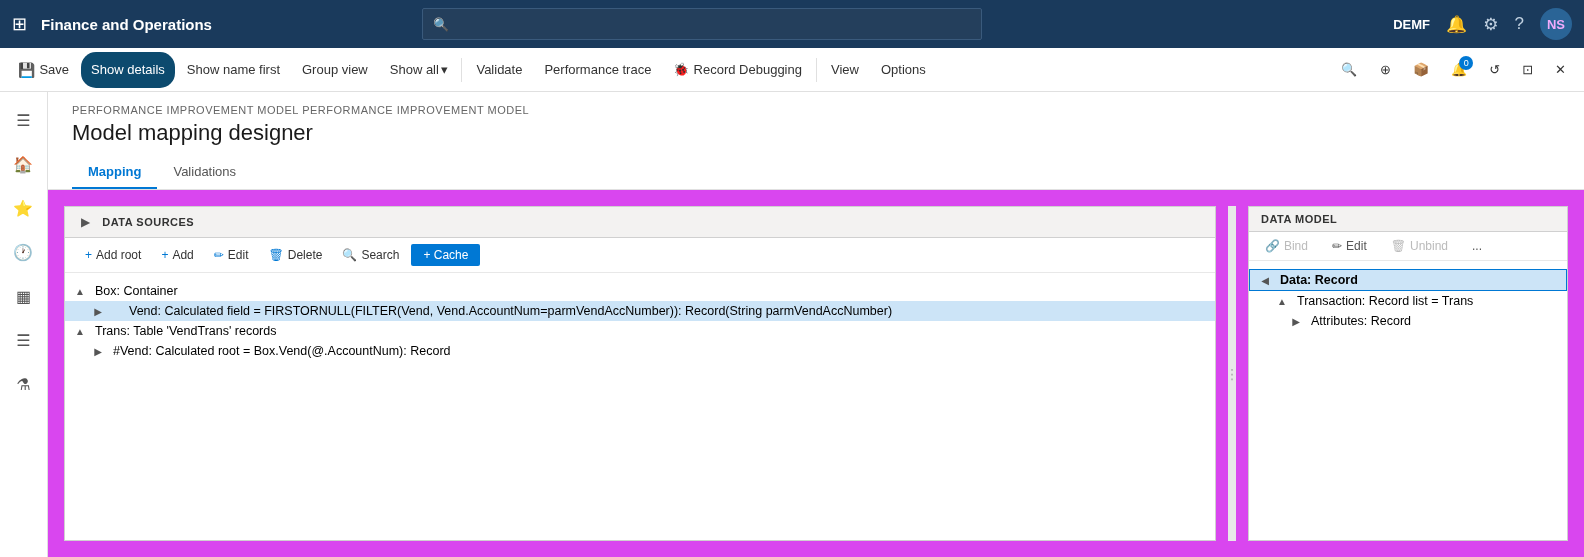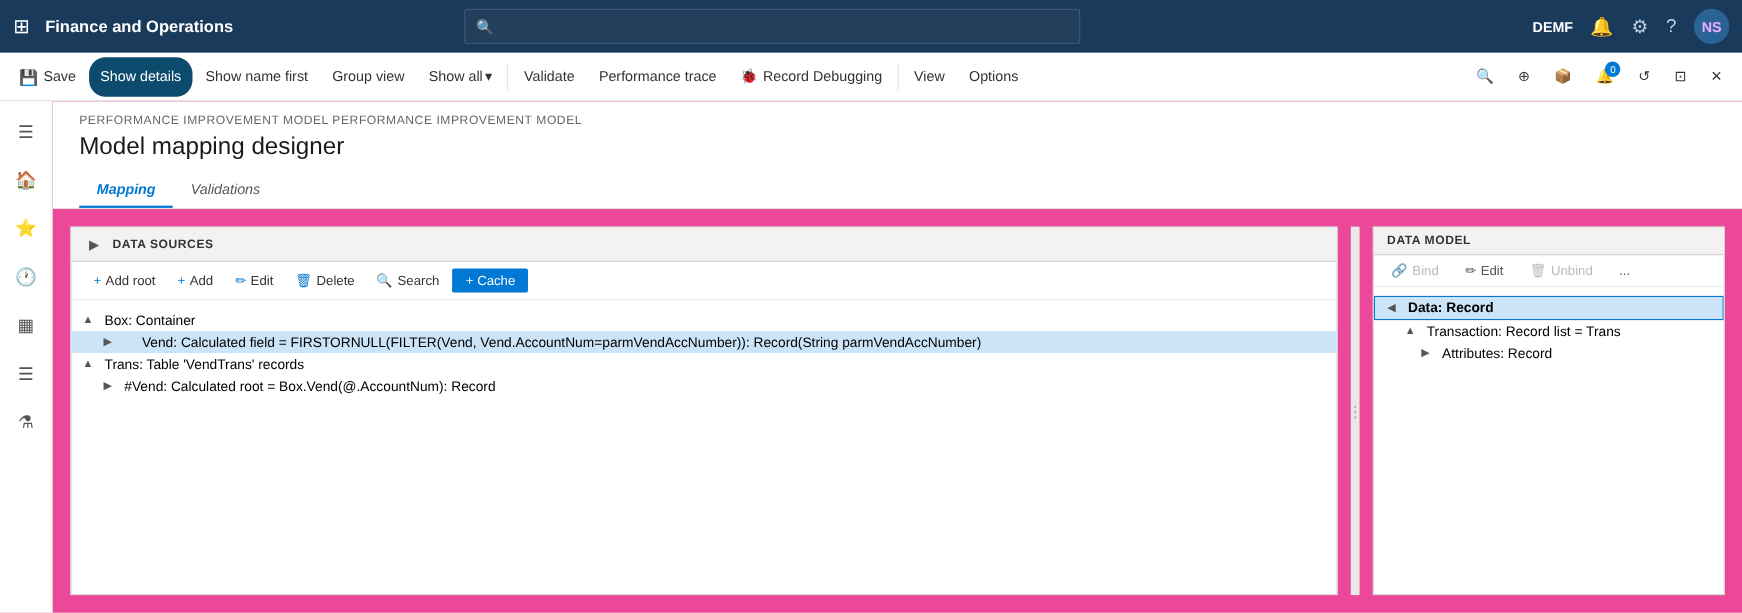--- a/index.html
+++ b/index.html
@@ -116,21 +116,21 @@
       display: flex; align-items: center; justify-content: center;
       font-size: 16px;
       color: #555;
       cursor: pointer;
       border-radius: 2px;
     }
 
     
     .main-content {
       flex: 1;
-      background: #ec4899;
+      background: #d946ef;
       overflow: auto;
       display: flex;
       flex-direction: column;
     }
 
     .page-header {
       background: #fff;
       padding: 12px 24px 0;
       border-bottom: 1px solid #e0e0e0;
     }
@@ -143,21 +143,20 @@
     }
     .page-title {
       font-size: 22px;
       font-weight: 400;
       color: #1a1a1a;
       margin-bottom: 10px;
     }
     .tabs {
       display: flex;
       gap: 0;
-      font-style: italic;
     }
     .tab {
       padding: 8px 16px;
       cursor: pointer;
       font-size: 13px;
       color: #555;
       border-bottom: 2px solid transparent;
     }
     .tab.active {
       color: #0078d4;

